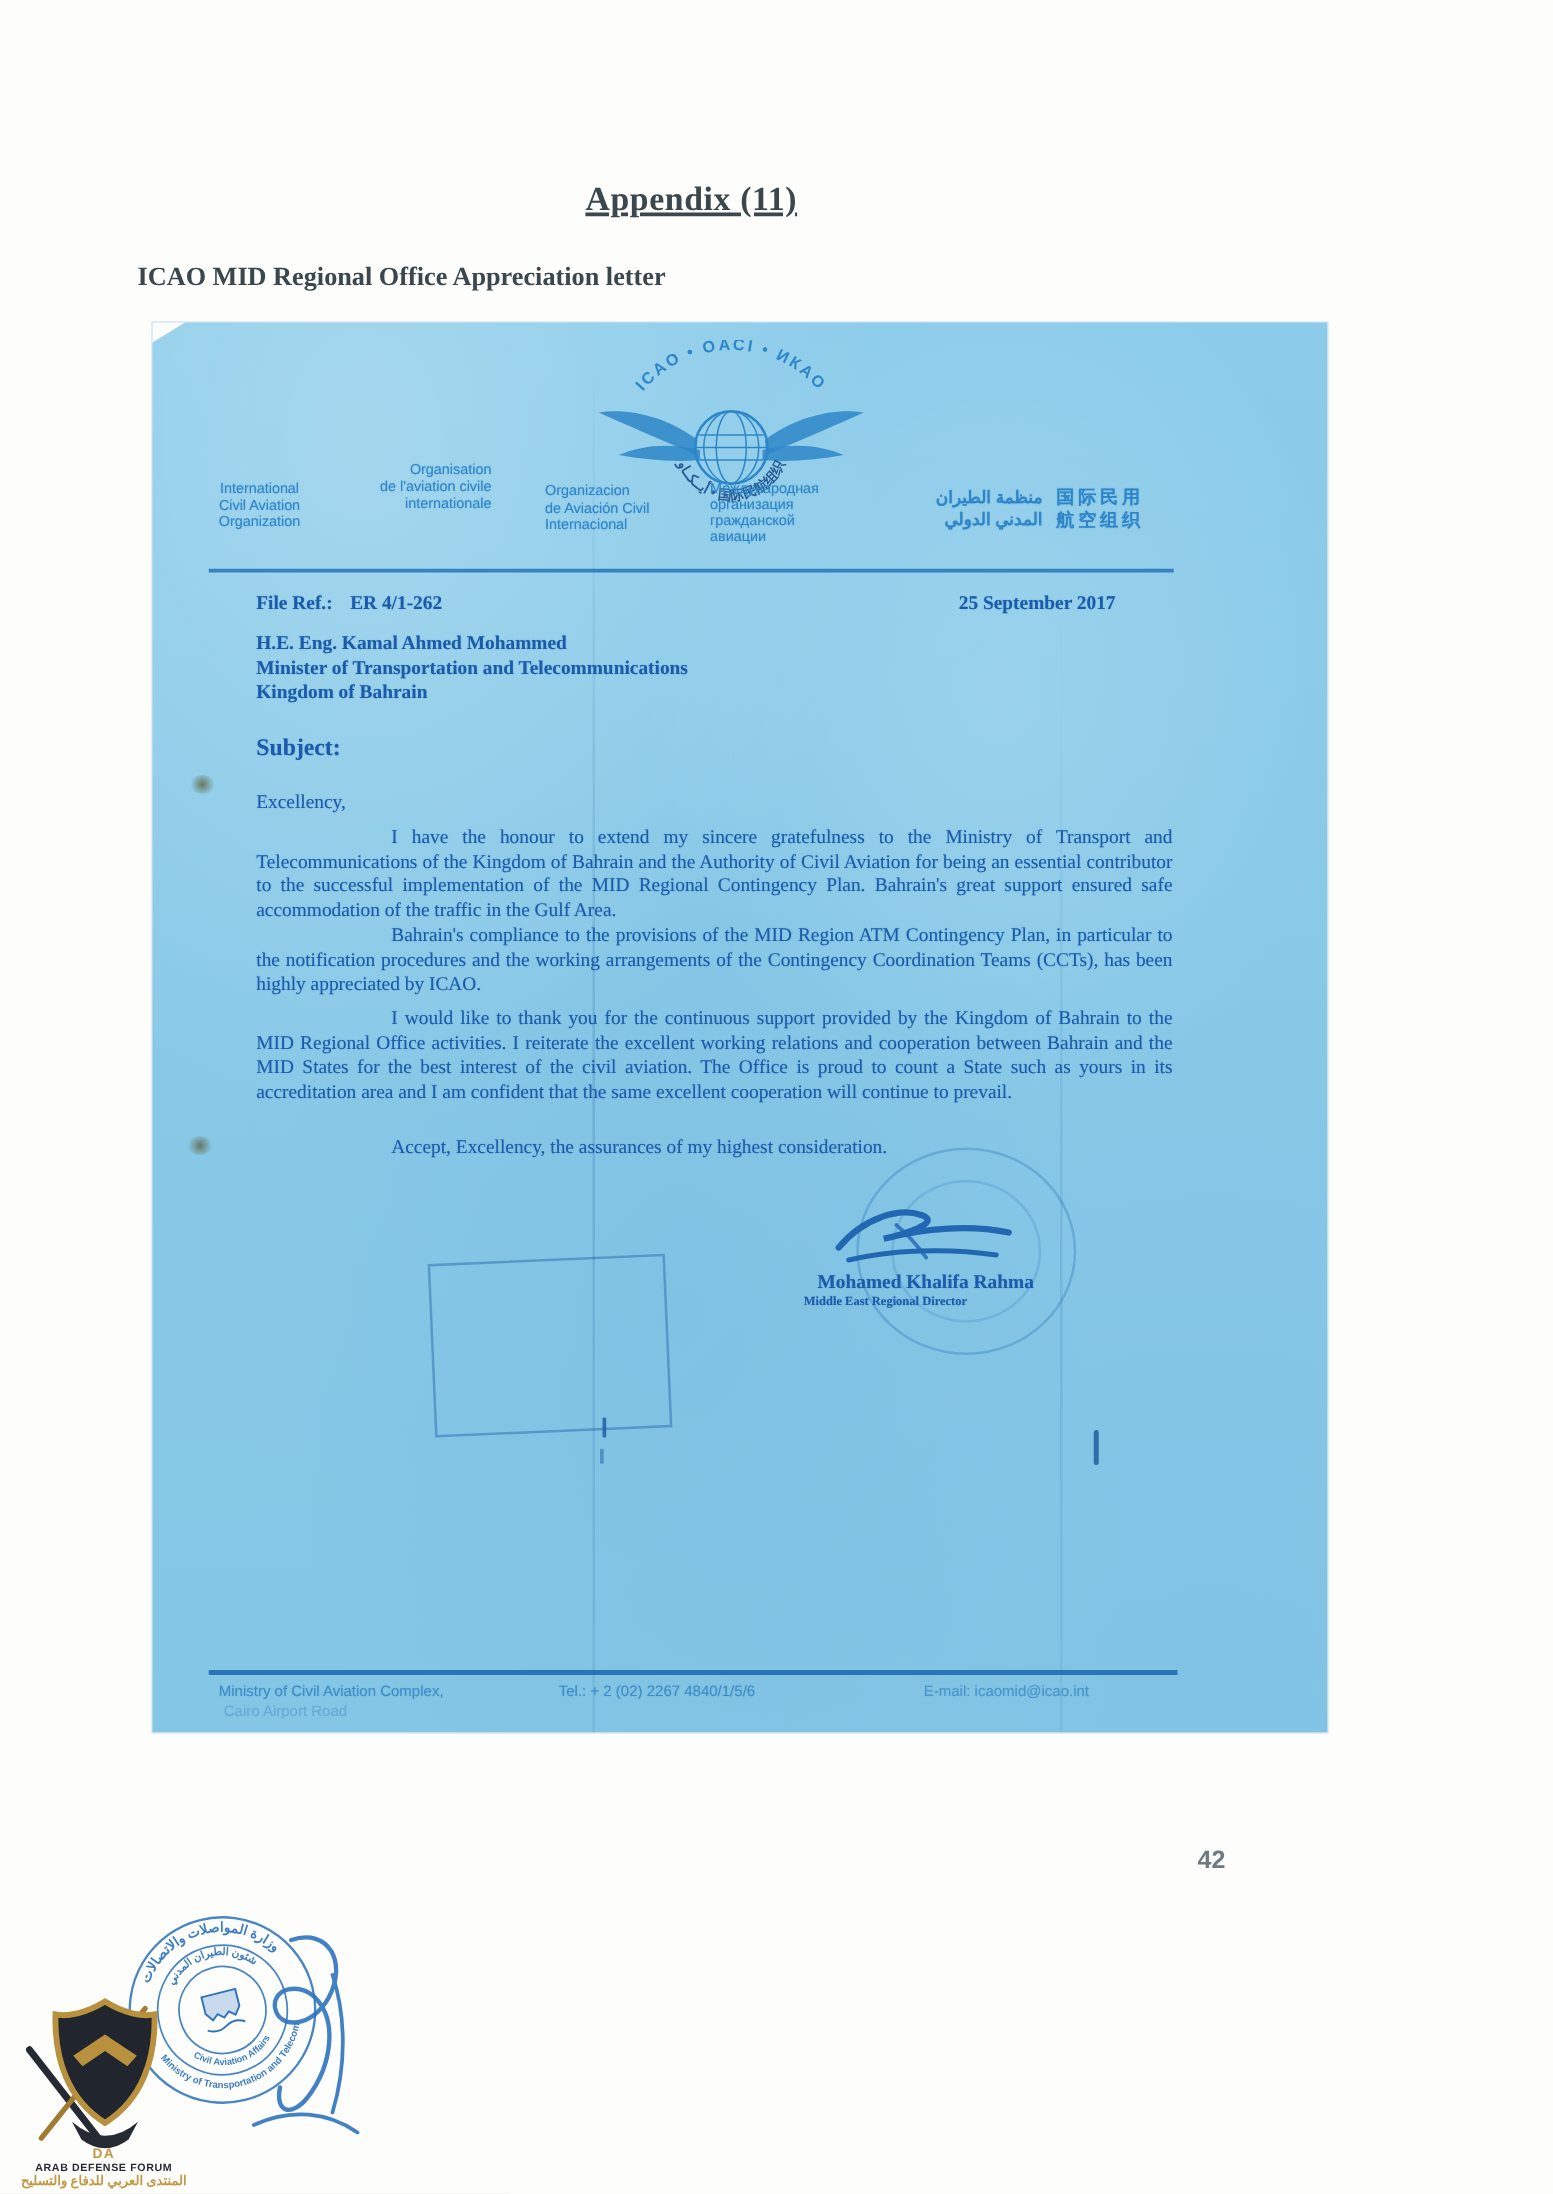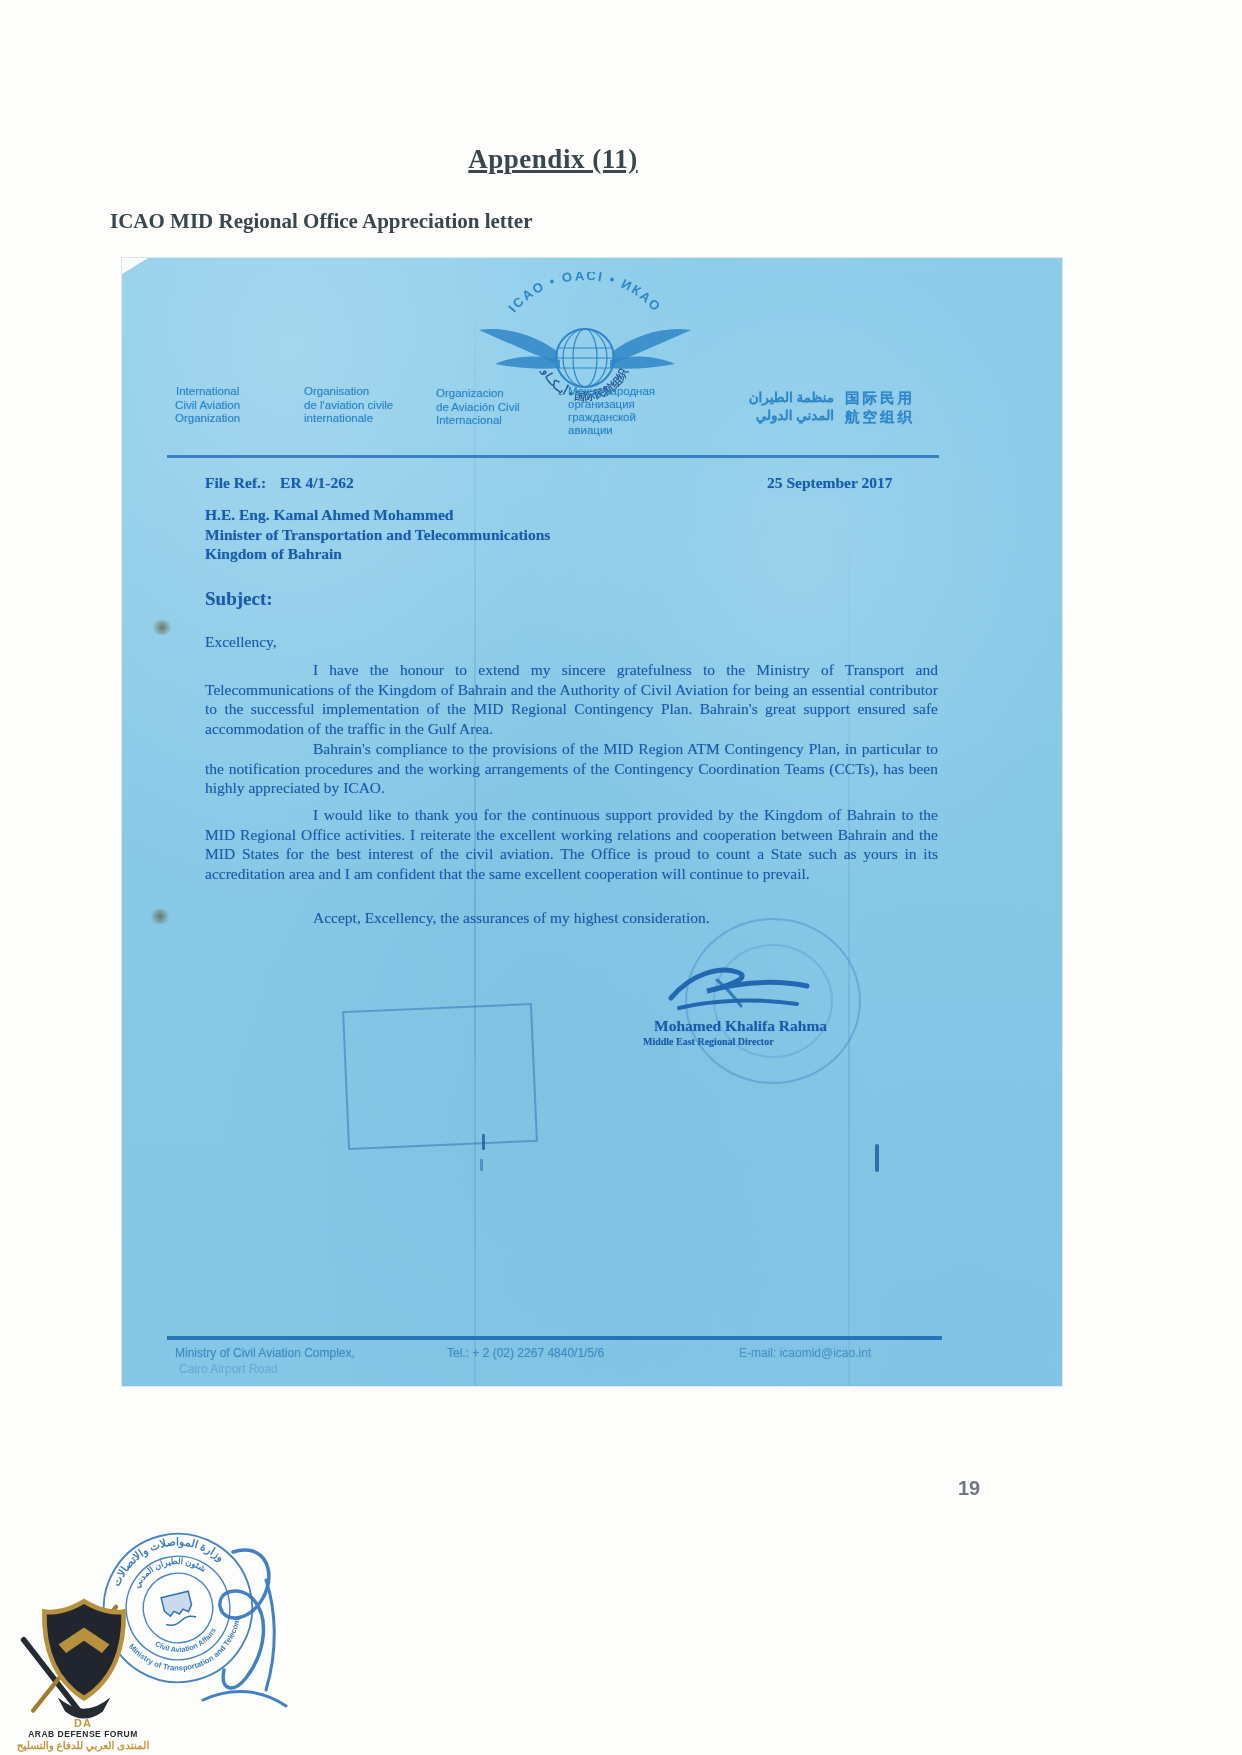--- a/index.html
+++ b/index.html
@@ -34,21 +34,21 @@
   .emb-thin{stroke:#2e86c8;fill:none;stroke-width:1.2;}
   .emb-fill{fill:#2e86c8;opacity:.85;}
   .emb-arc{font-family:"Liberation Sans",sans-serif;font-size:13px;font-weight:bold;
       fill:#2e86c8;letter-spacing:2px;}
   .emb-arc-b{font-family:"Liberation Sans",sans-serif;font-size:11px;font-weight:bold;
       fill:#1b4f8a;opacity:.9;}
   .org-col{position:absolute;font-family:"Liberation Sans",sans-serif;font-size:11.5px;
       line-height:13.5px;color:#2e86c8;text-shadow:0 0 1px rgba(46,134,200,.5);}
   .org-col span{display:block;}
   .oc1{left:53px;top:127px;text-align:center;}
-  .oc2{left:182px;top:127px;}
+  .oc2{left:182px;top:112px;text-align:right;}
   .oc3{left:314px;top:129px;}
   .oc4{left:446px;top:127px;line-height:13px;}
   .oc5{left:596px;top:131px;width:116px;text-align:right;font-size:13.5px;font-weight:bold;line-height:18px;}
   .oc6{left:723px;top:131px;font-size:14.5px;font-weight:bold;letter-spacing:3px;line-height:19px;}
   .hdr-rule{position:absolute;left:45px;top:197px;width:772px;height:3px;background:#1e6cb3;opacity:.78;}
   
   .ink{color:#1a5caa;text-shadow:0 0 1px rgba(23,90,165,.4);}
   .fileref{position:absolute;left:83px;top:216px;font-size:15.5px;font-weight:bold;}
   .fileref .val{margin-left:14px;}
   .date{position:absolute;left:645px;top:216px;font-size:15.5px;font-weight:bold;}
@@ -243,14 +243,14 @@
     <path d="M 70,14 C 86,24 102,27 112,25 C 113,62 102,97 70,117 C 38,97 27,62 28,25 C 38,27 54,24 70,14 Z" fill="#21252e" stroke="#b8913f" stroke-width="5"></path>
     <path d="M 70,42 L 97,60 L 89,69 L 70,56 L 51,69 L 43,60 Z" fill="#b8913f"></path>
     <path d="M 42,116 Q 70,140 98,116 L 90,131 Q 70,146 50,131 Z" fill="#262a33"></path>
   </svg>
   <div class="wm-text">
     <div class="wm-da">DA</div>
     <div class="wm-en">ARAB DEFENSE FORUM</div>
     <div class="wm-ar" dir="rtl">المنتدى العربي للدفاع والتسليح</div>
   </div>
 
-  <div class="page-num">19</div>
+  <div class="page-num">42</div>
 </div>
 
 </body></html>

